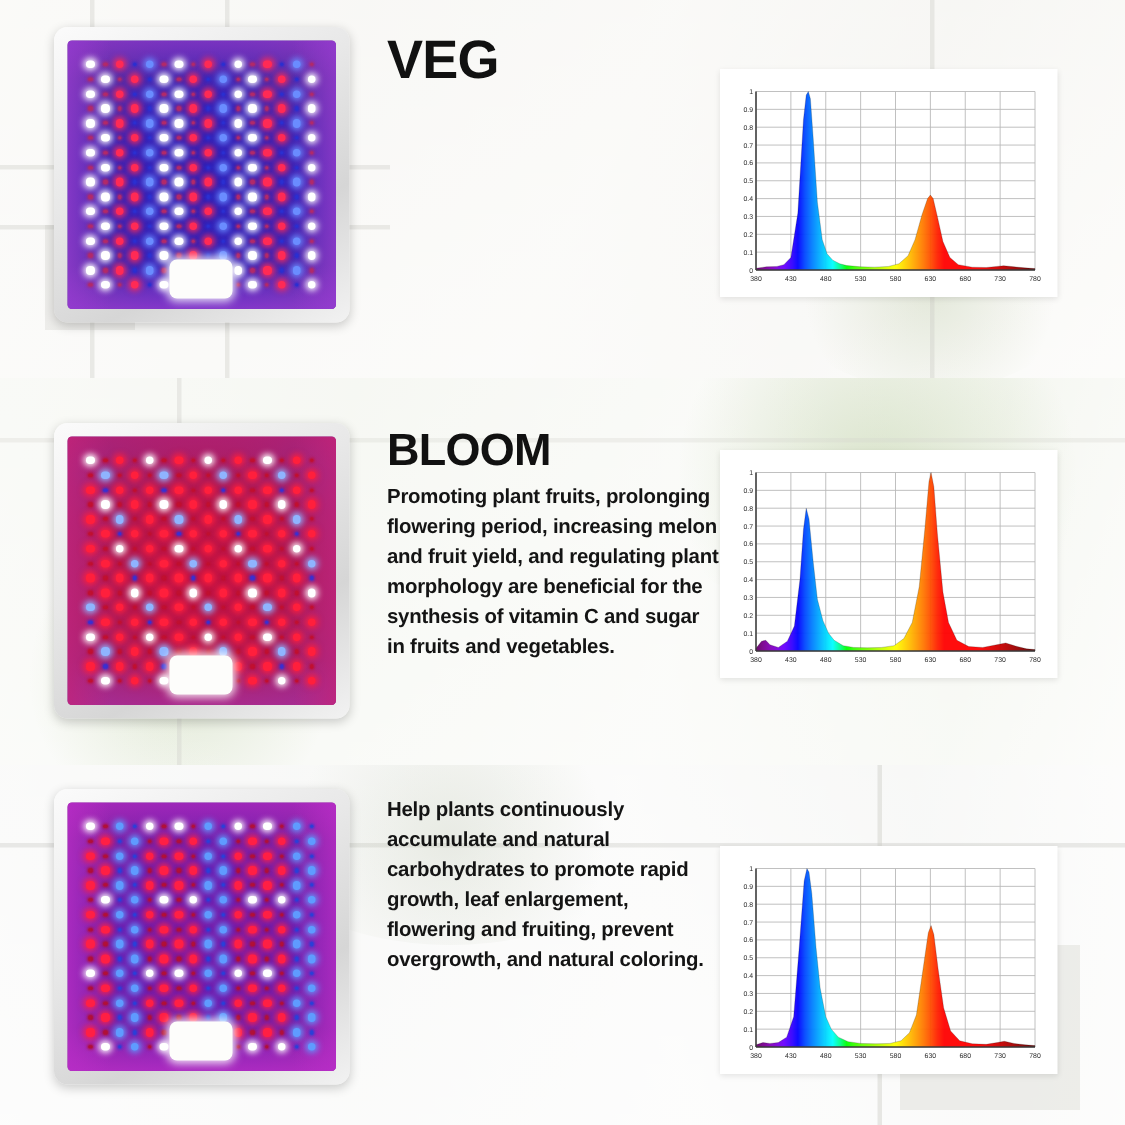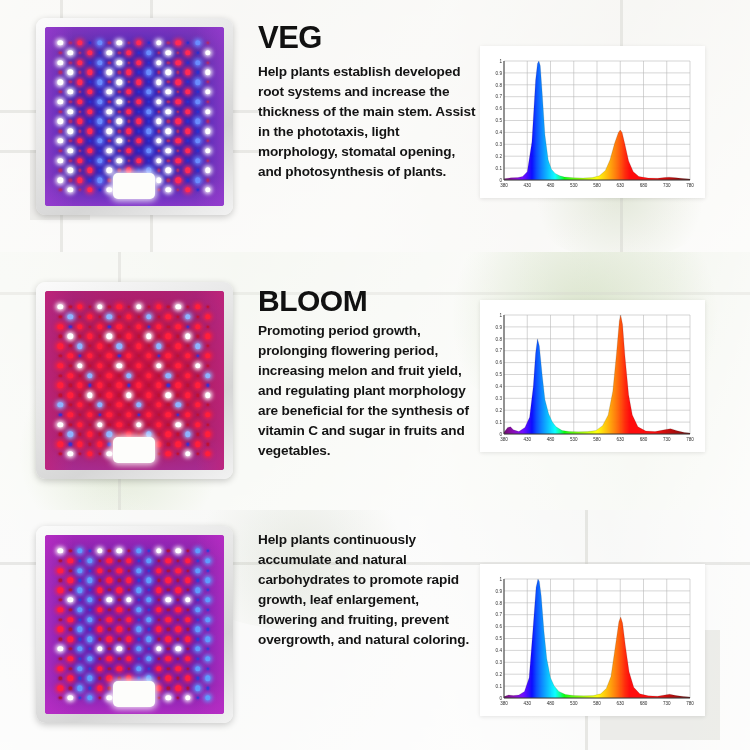--- a/index.html
+++ b/index.html
@@ -154,21 +154,21 @@
   }
 
   
   .text-cell { width: 222px; padding-top: 4px; }
   .sec-title {
     font-weight: 800;
     color: #111;
     letter-spacing: -0.5px;
     line-height: 1;
   }
-  #title-veg   { font-size: 31px; margin-bottom: 9px; }
+  #title-veg   { font-size: 36px; margin-bottom: 9px; }
   #title-bloom { font-size: 30px; margin-bottom: 5px; }
   #title-full  { font-size: 23px; margin-bottom: 7px; }
   .sec-body {
     font-size: 13.6px;
     font-weight: 700;
     line-height: 1.47;
     color: #141414;
     letter-spacing: -0.15px;
   }
 
@@ -992,21 +992,20 @@
               <i style="background: rgb(255, 255, 255); box-shadow: rgb(255, 255, 255) 0px 0px 4px 1.6px;"></i>
             </div>
           </div>
         <div class="lbl"></div>
       </div>
     </div>
   </div>
 
   <div class="text-cell">
     <div class="sec-title" id="title-veg">VEG</div>
-    <div class="sec-body">Help plants establish developed root systems and increase the thickness of the main stem. Assist in the phototaxis, light morphology, stomatal opening, and photosynthesis of plants.</div>
   </div>
 
   <div class="chart-cell">
     <div class="chart-card">
       <svg viewBox="0 0 207 138" preserveAspectRatio="none">
           <defs>
             <linearGradient id="g_spectrum-veg" x1="0" y1="0" x2="1" y2="0">
               <stop offset="0.0%" stop-color="rgb(97,0,97)"></stop>
               <stop offset="2.5%" stop-color="rgb(121,0,141)"></stop>
               <stop offset="5.0%" stop-color="rgb(131,0,181)"></stop>
@@ -1874,21 +1873,21 @@
               <i style="background: rgb(255, 31, 60); box-shadow: rgb(255, 31, 60) 0px 0px 4px 1.6px;"></i>
             </div>
           </div>
         <div class="lbl"></div>
       </div>
     </div>
   </div>
 
   <div class="text-cell">
     <div class="sec-title" id="title-bloom">BLOOM</div>
-    <div class="sec-body">Promoting period growth, prolonging flowering period, increasing melon and fruit yield, and regulating plant morphology are beneficial for the synthesis of vitamin C and sugar in fruits and vegetables.</div>
+    <div class="sec-body">Promoting plant fruits, prolonging flowering period, increasing melon and fruit yield, and regulating plant morphology are beneficial for the synthesis of vitamin C and sugar in fruits and vegetables.</div>
   </div>
 
   <div class="chart-cell">
     <div class="chart-card">
       <svg viewBox="0 0 207 138" preserveAspectRatio="none">
           <defs>
             <linearGradient id="g_spectrum-bloom" x1="0" y1="0" x2="1" y2="0">
               <stop offset="0.0%" stop-color="rgb(97,0,97)"></stop>
               <stop offset="2.5%" stop-color="rgb(121,0,141)"></stop>
               <stop offset="5.0%" stop-color="rgb(131,0,181)"></stop>

